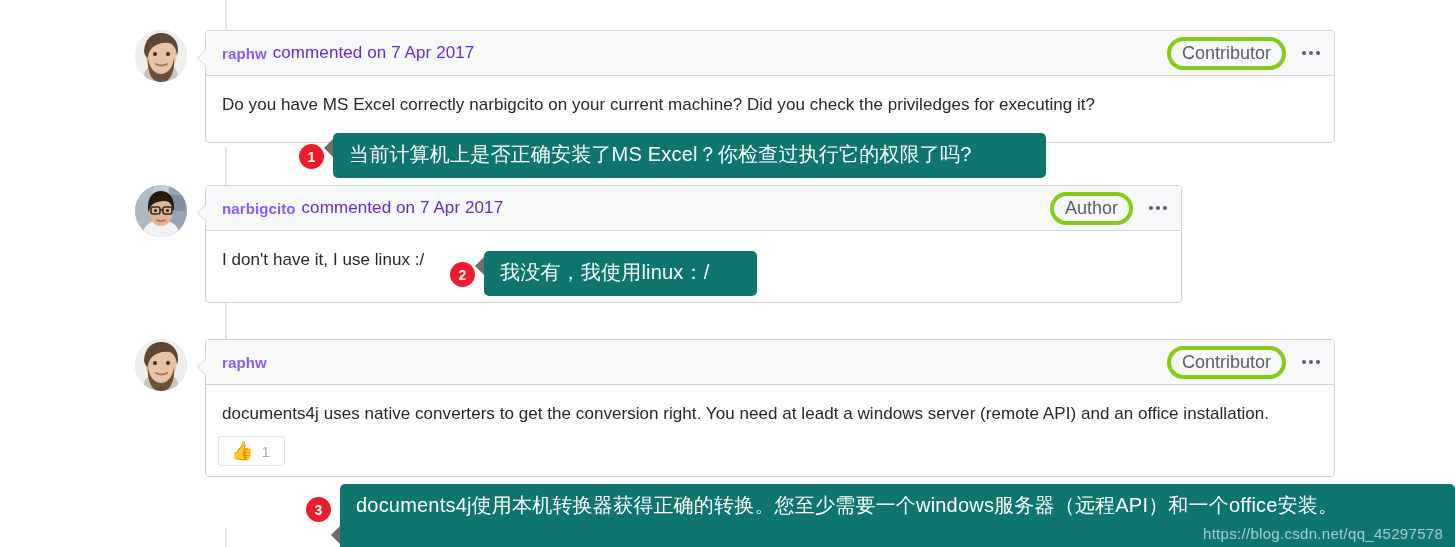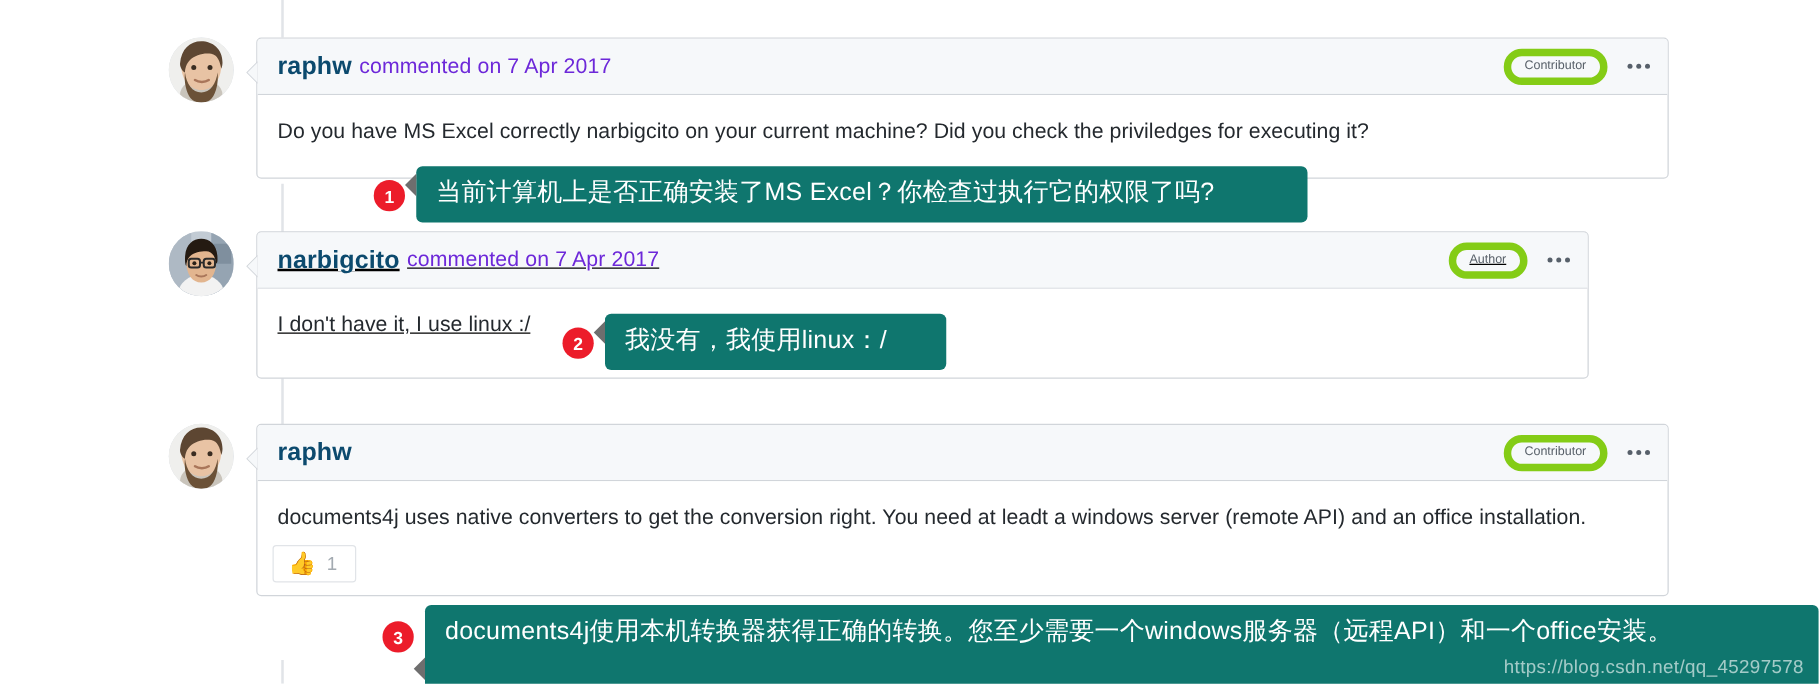--- a/index.html
+++ b/index.html
@@ -75,37 +75,37 @@
     height: 45px;
     background: #f6f8fa;
     border-bottom: 1px solid #d1d5da;
     border-radius: 3px 3px 0 0;
     display: flex;
     align-items: center;
     padding: 0 12px 0 16px;
     box-sizing: border-box;
   }
   .c-author {
-    font-size: 20px;
+    font-size: 15px;
     font-weight: bold;
-    color: #0c4a6e;
+    color: #8b5cf6;
     letter-spacing: .1px;
   }
   .c-meta {
     font-size: 17px;
     color: #6d28d9;
     margin-left: 6px;
     letter-spacing: .1px;
   }
   .spacer { flex: 1 1 auto; }
 
   .badge-role {
-    font-size: 10px;
+    font-size: 18px;
     color: #586069;
-    border: 6px solid #84cc16;
+    border: 4px solid #84cc16;
     border-radius: 20px;
     padding: 3px 11px 4px;
     line-height: 1;
     background: transparent;
     white-space: nowrap;
   }
   .kebab {
     margin-left: 16px;
     margin-right: 2px;
     display: flex;
@@ -250,21 +250,21 @@
       <path d="M13 22c0-11 6-16 13-16s13 5 13 16c0 2 0 3-1 4-1-7-4-10-8-10-5 0-10 1-13 4-2 2-3 5-3 8-1-2-1-4-1-6z" fill="#241a12"></path>
       <rect x="16" y="22" width="9" height="7" rx="2" fill="none" stroke="#2b2b2b" stroke-width="1.6"></rect>
       <rect x="28" y="22" width="9" height="7" rx="2" fill="none" stroke="#2b2b2b" stroke-width="1.6"></rect>
       <line x1="25" y1="25" x2="28" y2="25" stroke="#2b2b2b" stroke-width="1.4"></line>
       <circle cx="20.5" cy="25.5" r="1.6" fill="#2a2118"></circle>
       <circle cx="32.5" cy="25.5" r="1.6" fill="#2a2118"></circle>
       <path d="M22 35c2 1.5 6 1.5 8 0" stroke="#a9765a" stroke-width="1.6" fill="none" stroke-linecap="round"></path>
     </svg>
   </div>
 
-  <div class="bubble" data-name="comment-box" style="top:0;width:1066px;text-decoration:underline;">
+  <div class="bubble" data-name="comment-box" style="top:0;width:977px;">
     <div class="c-header" data-name="comment-header">
       <span class="c-author" data-name="comment-author">narbigcito</span>
       <span class="c-meta" data-name="comment-timestamp">commented on 7 Apr 2017</span>
       <span class="spacer" data-name="header-spacer"></span>
       <span class="badge-role" data-name="role-badge">Author</span>
       <span class="kebab" data-name="kebab-menu-icon">
           <i></i>
           <i></i>
           <i></i>
         </span>

